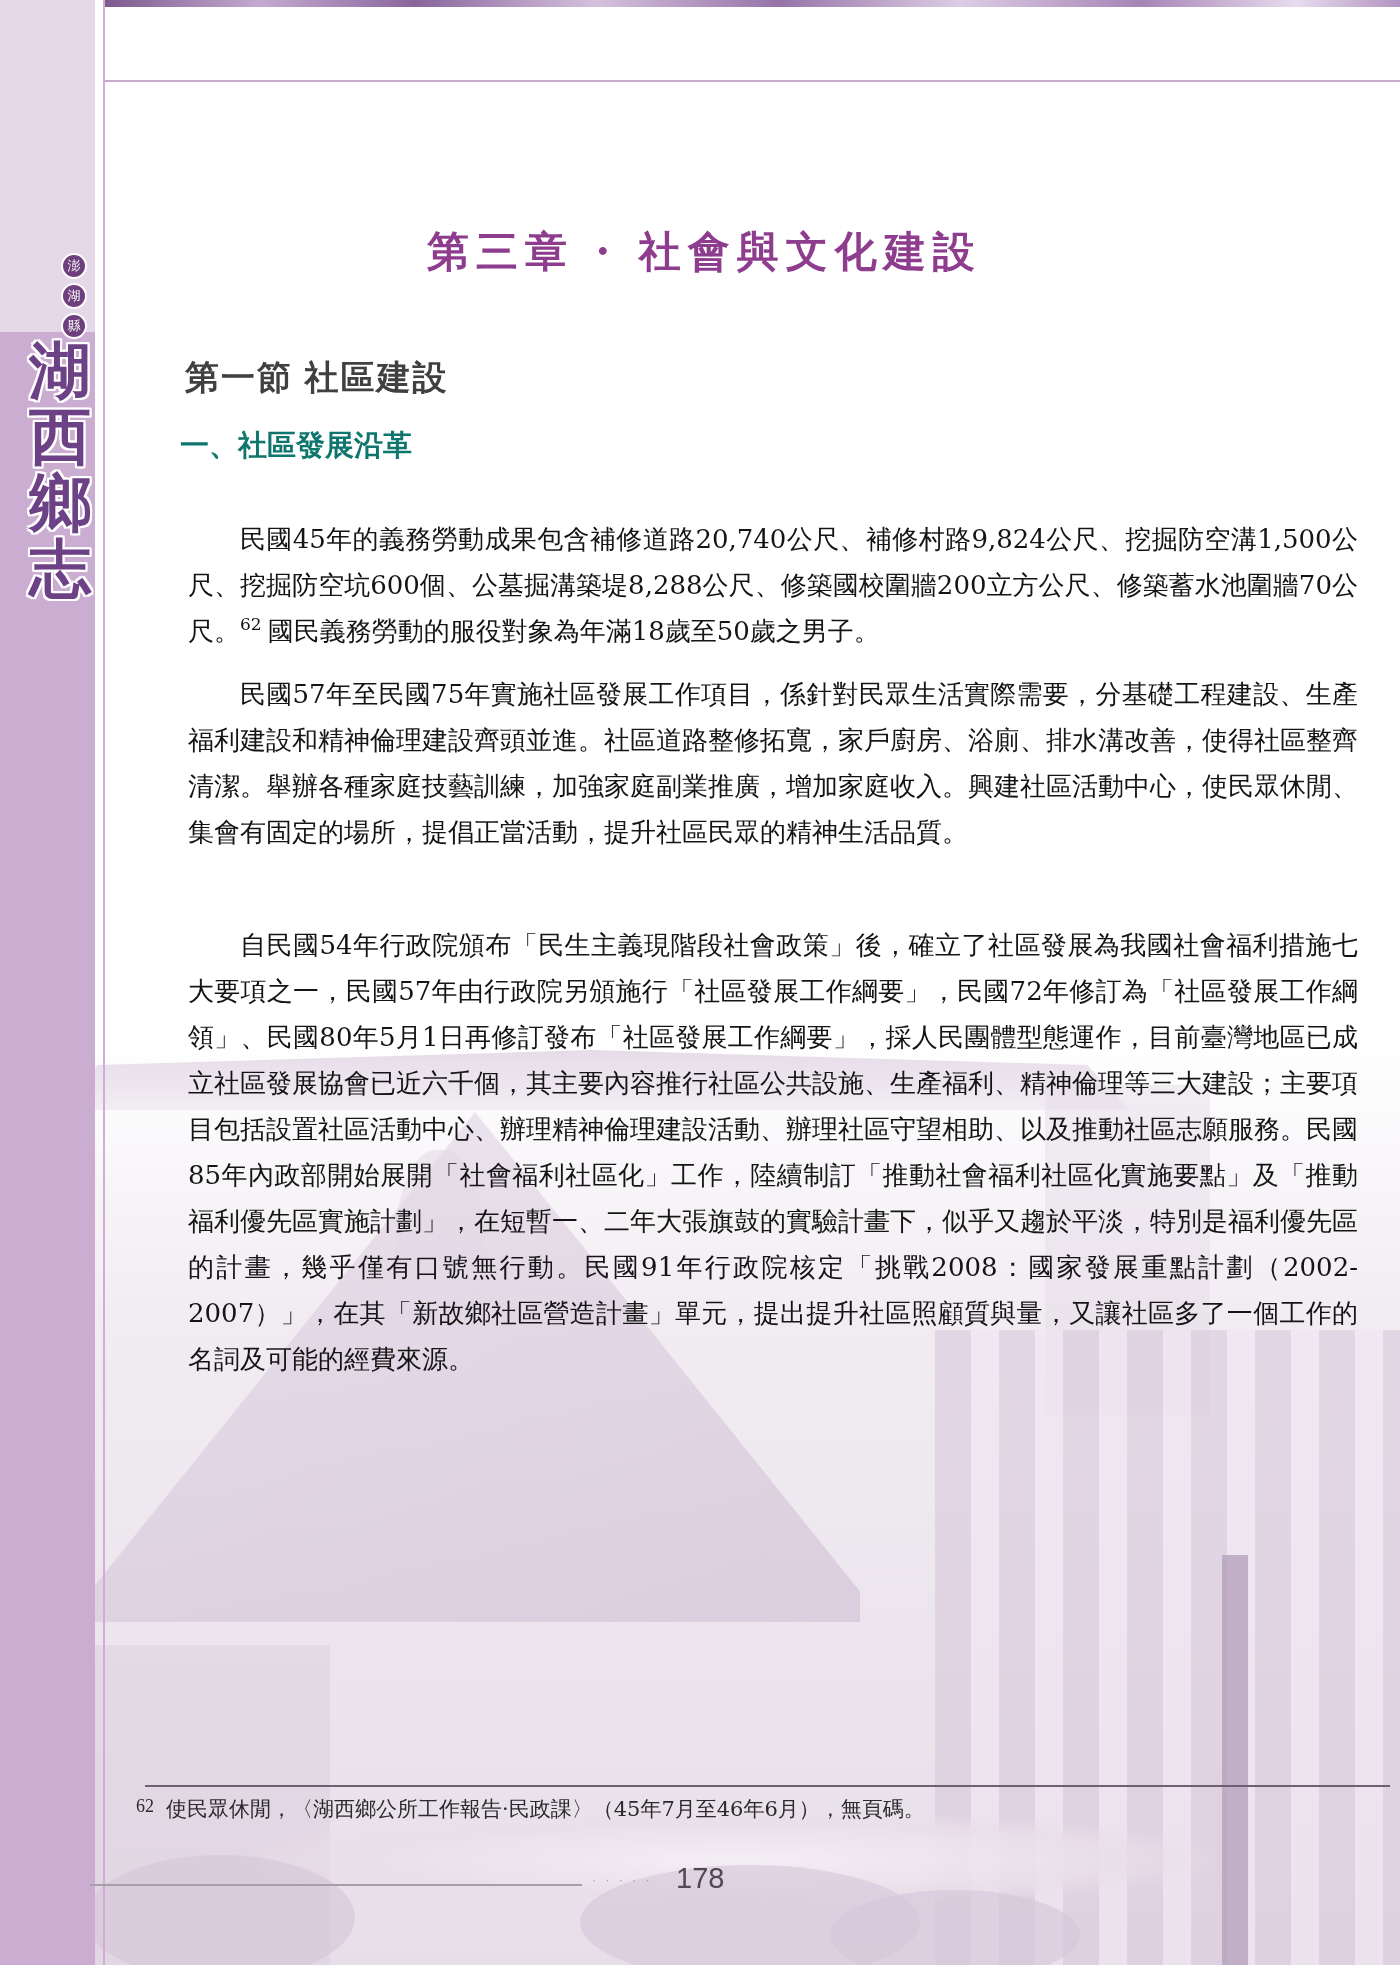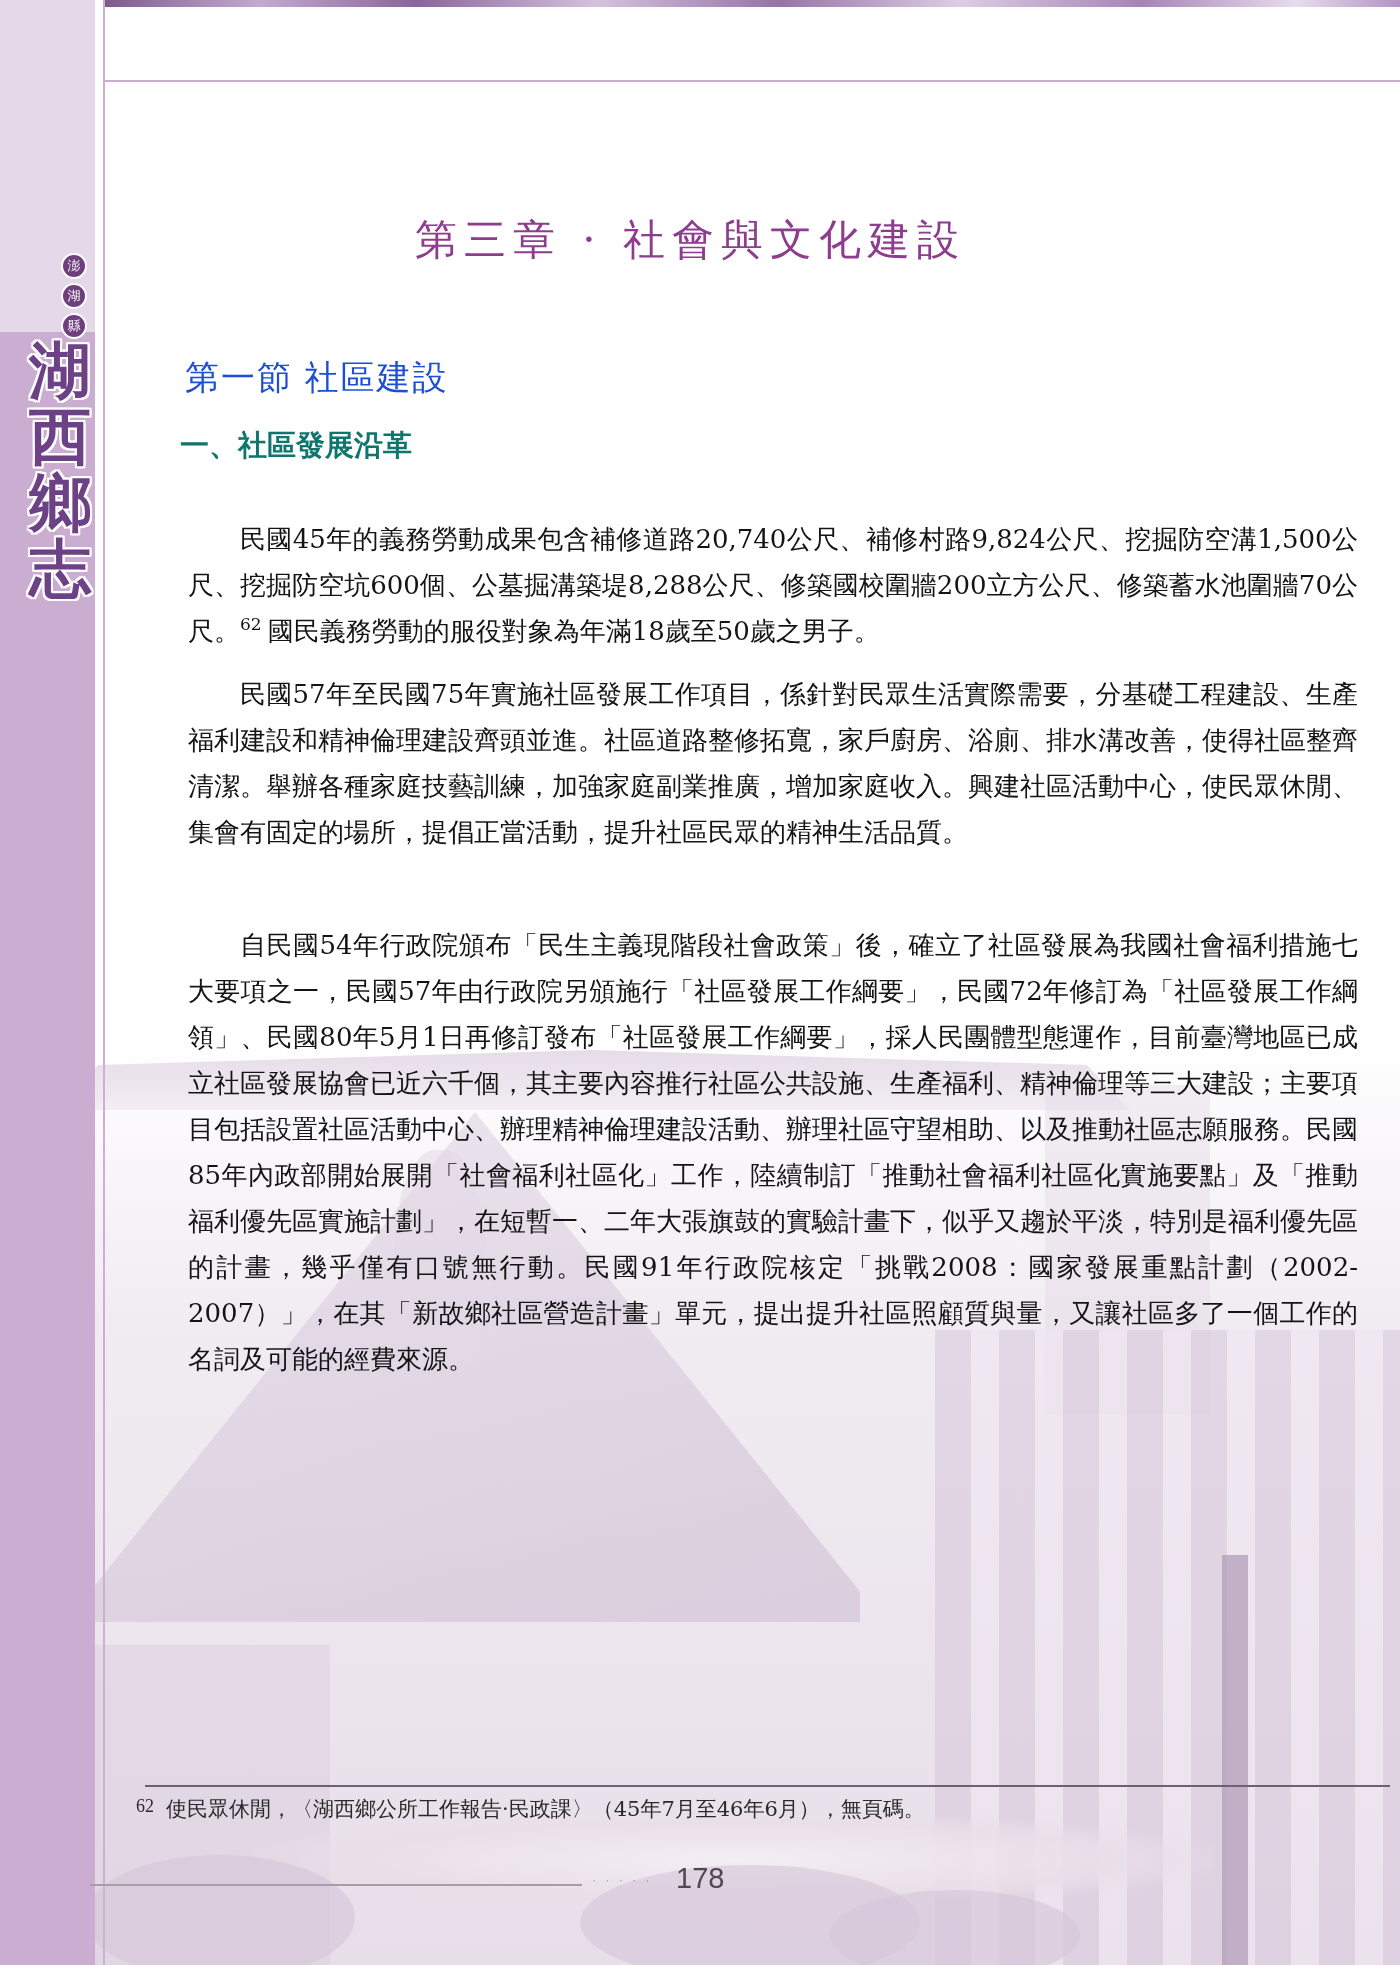--- a/index.html
+++ b/index.html
@@ -49,25 +49,25 @@
   .ph-leftblock{left:0;top:1645px;width:330px;height:325px;background:#d9cbdc;opacity:.45;}
   .ph-walk{left:255px;top:1812px;width:960px;height:95px;opacity:.9;
            background:radial-gradient(ellipse at 50% 50%,#f5eff6 0%,#e9dfe9 55%,rgba(233,223,233,0) 75%);}
   .ph-bush{background:#d5c5d8;border-radius:50%;opacity:.6;}
   .ph-bush.b1{left:85px;top:1855px;width:270px;height:125px;}
   .ph-bush.b2{left:580px;top:1865px;width:340px;height:115px;}
   .ph-bush.b3{left:830px;top:1890px;width:250px;height:90px;}
 
   
   .content{position:absolute;left:0;top:0;width:1400px;height:1965px;z-index:2;}
-  .chapter-title{position:absolute;left:415px;top:212px;margin:0;
-      font-size:42px;font-weight:normal;letter-spacing:7px;color:#8e3d8e;
+  .chapter-title{position:absolute;left:415px;top:212px;margin:12px;
+      font-size:42px;font-weight:bold;letter-spacing:7px;color:#8e3d8e;
       font-family:"DejaVu Serif","Liberation Serif",serif;}
   .section-title{position:absolute;left:185px;top:355px;margin:0;
-      font-size:34px;font-weight:normal;letter-spacing:2px;color:#1d4ed8;
+      font-size:34px;font-weight:bold;letter-spacing:2px;color:#404040;
       font-family:"Liberation Sans","DejaVu Sans",sans-serif;}
   .subsection-title{position:absolute;left:180px;top:426px;margin:0;
       font-size:29px;font-weight:bold;color:#0f766e;
       font-family:"Liberation Sans","DejaVu Sans",sans-serif;}
   .body-p{position:absolute;left:172px;width:1170px;margin:16px;
       font-size:26px;line-height:46px;text-align:justify;text-indent:52px;color:#141414;
       font-family:"DejaVu Serif","Liberation Serif",serif;}
   .p1{top:500px;}
   .p2{top:655px;}
   .p3{top:906px;}

